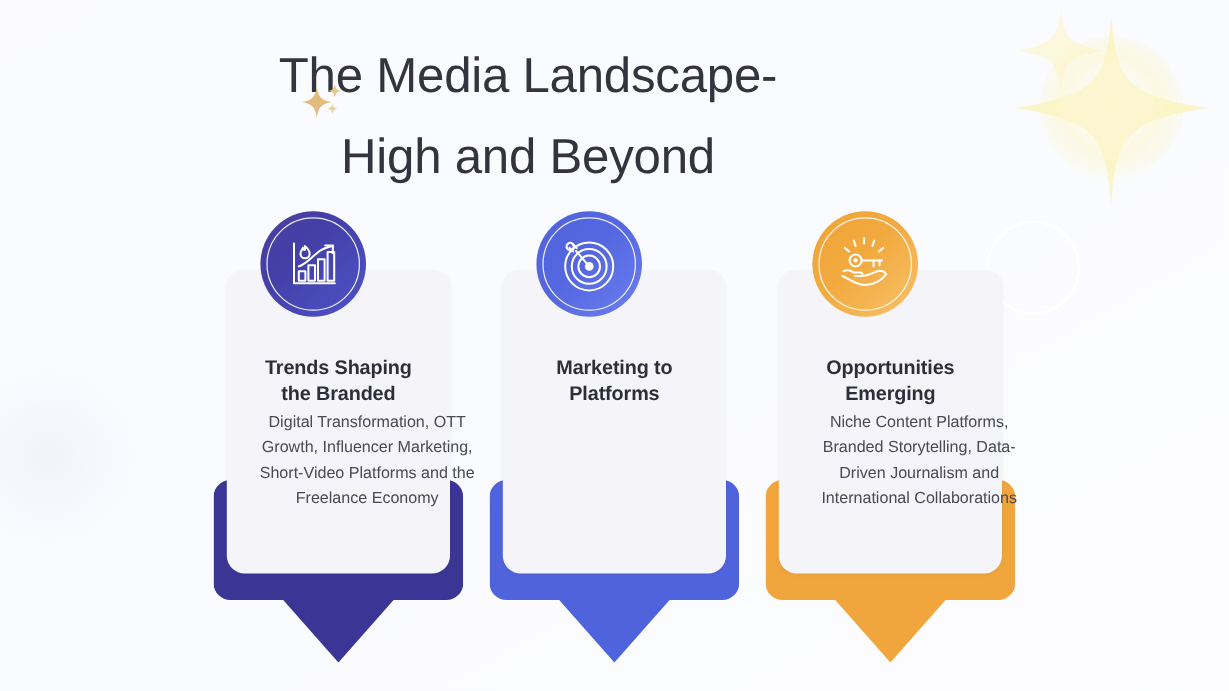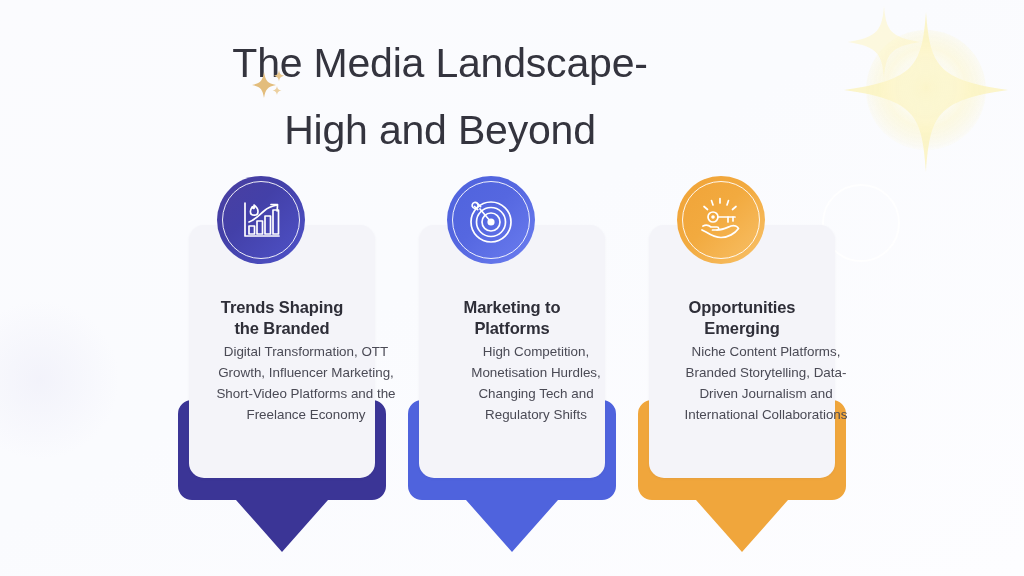--- a/index.html
+++ b/index.html
@@ -272,21 +272,20 @@
       <svg viewBox="0 0 208 153" xmlns="http://www.w3.org/2000/svg">
         <path d="M14 0 H194 A14 14 0 0 1 208 14 V86 A14 14 0 0 1 194 100 H150 L104 152 L58 100 H14 A14 14 0 0 1 0 86 V14 A14 14 0 0 1 14 0 Z" fill="#4f63dd"></path>
       </svg>
     </div>
 
     <div class="card">
       <div class="card-title">
         <span>Marketing to</span><br>
         <span>Platforms</span>
       </div>
-      <div class="card-body">High Competition, Monetisation Hurdles, Changing Tech and Regulatory Shifts</div>
     </div>
 
     <div class="icon-badge grad-1">
       <div class="icon-ring"></div>
       <div class="icon-glyph">
         <svg viewBox="0 0 48 48" fill="none" stroke="#ffffff" stroke-width="1.7" stroke-linecap="round" stroke-linejoin="round" xmlns="http://www.w3.org/2000/svg">
           <circle cx="24" cy="26" r="20"></circle>
           <circle cx="24" cy="26" r="14.5"></circle>
           <circle cx="24" cy="26" r="9"></circle>
           <circle cx="24" cy="26" r="3.6" fill="#ffffff" stroke="none"></circle>

